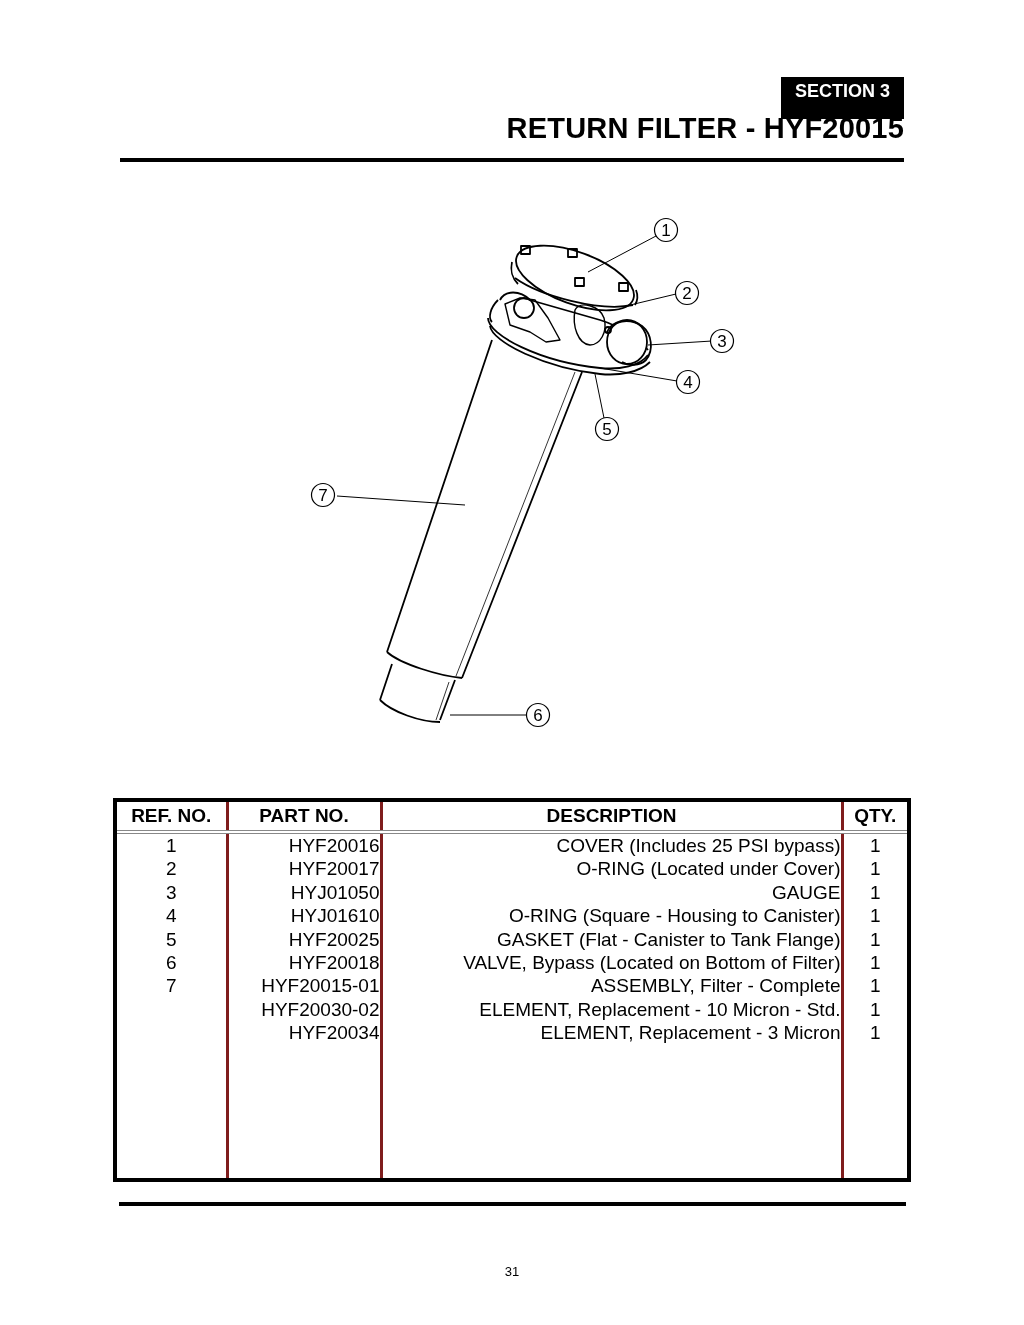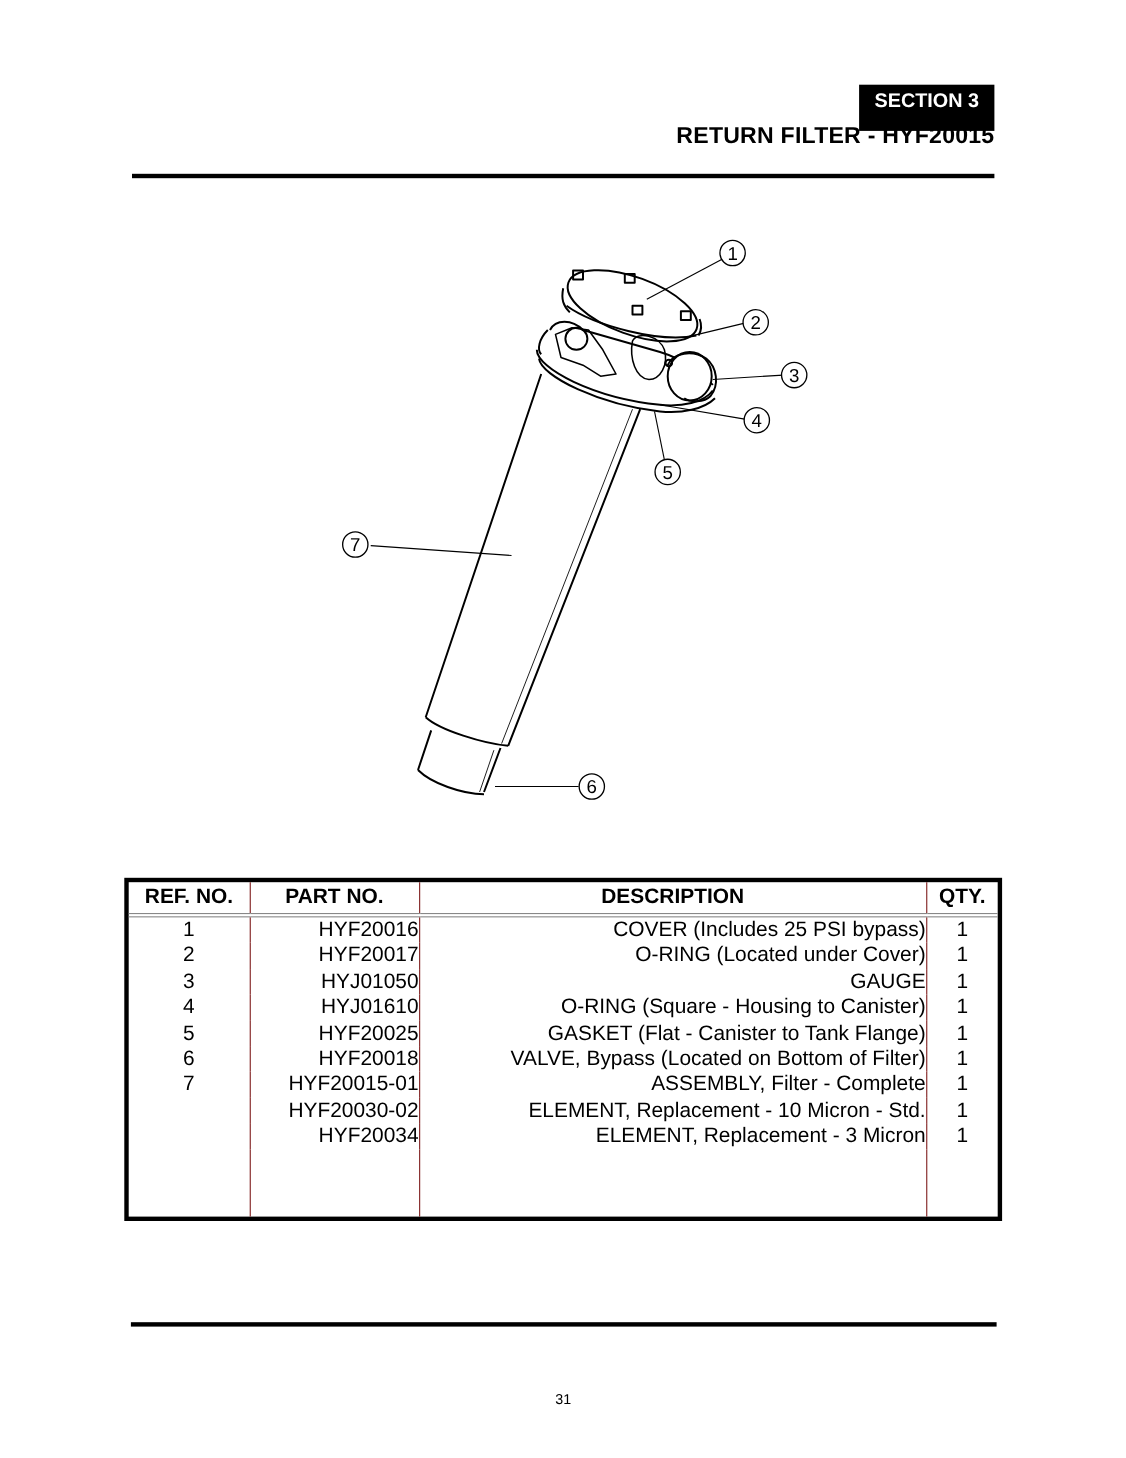--- a/index.html
+++ b/index.html
@@ -1,34 +1,34 @@
 <!DOCTYPE html>
 <html><head>
 <meta charset="utf-8">
 <style>
   html, body { margin:0; padding:0; background:#fff; }
   body { width:1024px; height:1325px; position:relative; overflow:hidden;
          font-family:"Liberation Sans", sans-serif; color:#000; }
   .section-badge { position:absolute; left:781px; top:77px; width:123px; height:42px;
          background:#000; color:#fff; font-weight:bold; font-size:18px;
          line-height:29px; text-align:center; }
-  .page-title { position:absolute; right:120px; top:112px; font-size:21px;
+  .page-title { position:absolute; right:120px; top:112px; font-size:29px;
          font-weight:bold; letter-spacing:0.2px; white-space:nowrap; }
   .top-rule { position:absolute; left:120px; top:158px; width:784px; height:4px; background:#000; }
   .diagram { position:absolute; left:0; top:180px; width:1024px; height:600px; }
   .callout-text { font-family:"Liberation Sans", sans-serif; font-size:17px; }
-  .parts-table-wrap { position:absolute; left:113px; top:798px; width:798px; height:312px;
+  .parts-table-wrap { position:absolute; left:113px; top:798px; width:798px; height:384px;
          border:4px solid #000; box-sizing:border-box; }
   table.parts { border-collapse:collapse; width:100%; height:100%; font-size:19px;
          table-layout:fixed; }
   table.parts th { font-weight:bold; font-size:19px; height:28px; padding:0;
          border-bottom:4px double #888; text-align:center; vertical-align:middle; }
   table.parts td { padding:0 0 0 10px; height:23.4px; line-height:23.4px;
          vertical-align:middle; white-space:nowrap;text-align:right; }
-  table.parts th + th, table.parts td + td { border-left:1px solid #7f1d1d; }
+  table.parts th + th, table.parts td + td { border-left:3px solid #7f1d1d; }
   table.parts td.ref, table.parts td.qty { text-align:center; padding:0; }
   table.parts tr.filler td { height:auto; }
   .bottom-rule { position:absolute; left:119px; top:1202px; width:787px; height:4px; background:#000; }
   .page-number { position:absolute; left:0; width:1024px; top:1264px; text-align:center; font-size:13px; }
 </style>
 </head>
 <body>
 
 <div class="section-badge">SECTION 3</div>
 <div class="page-title">RETURN FILTER - HYF20015</div>

